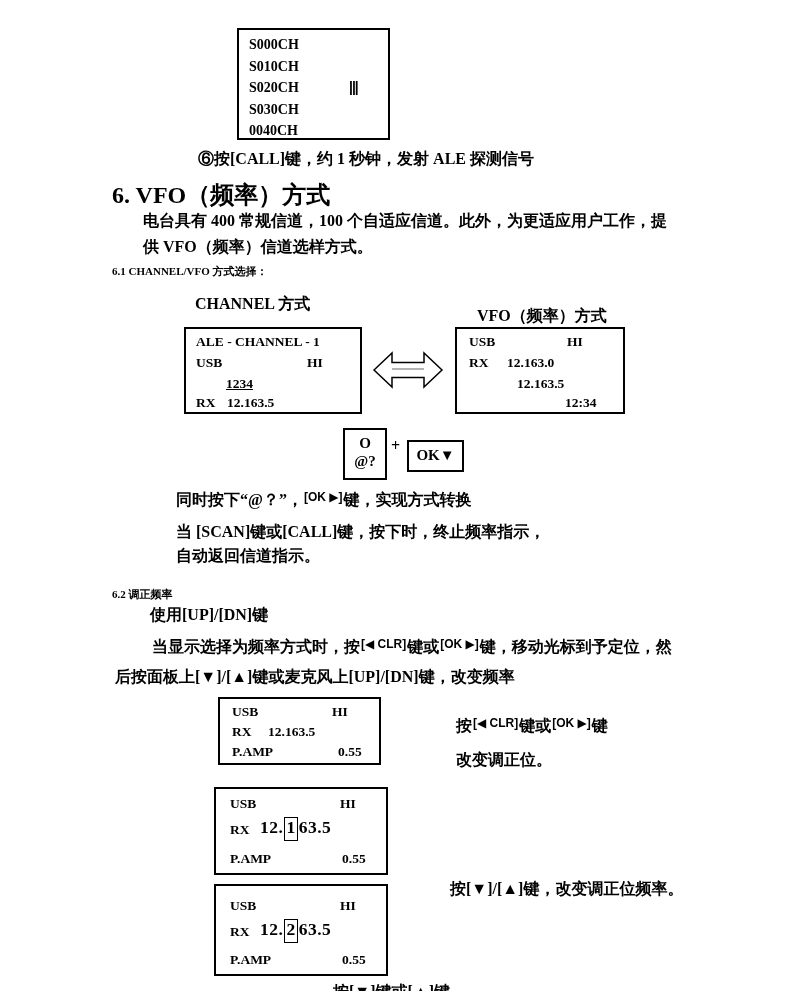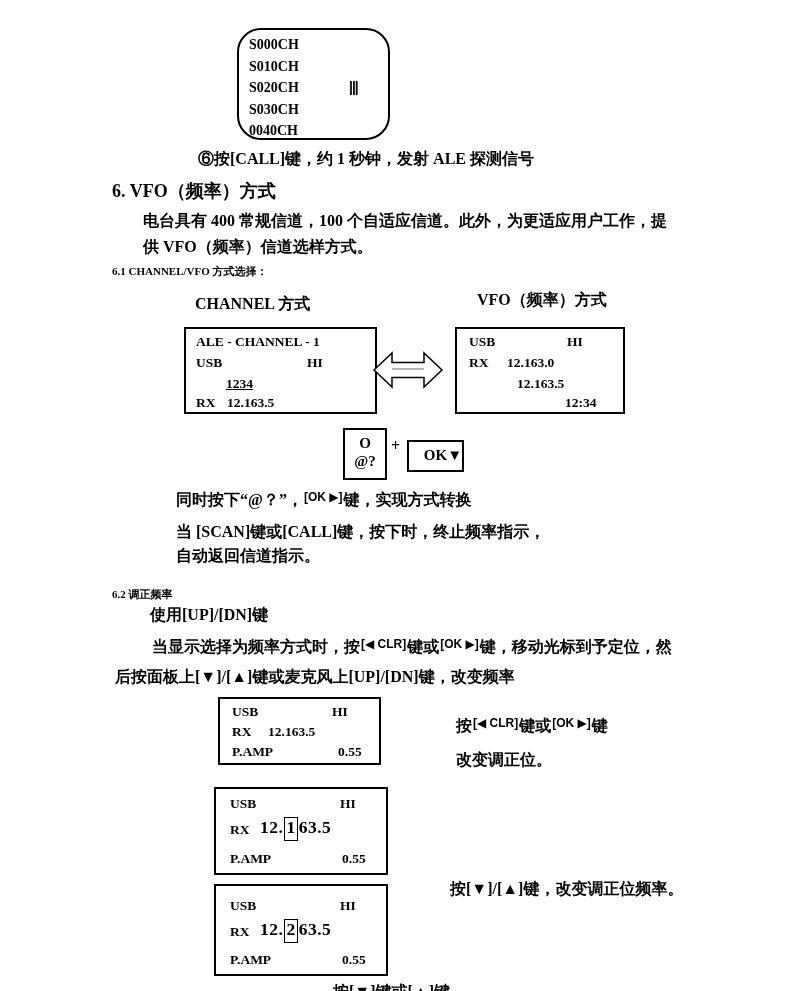--- a/index.html
+++ b/index.html
@@ -20,24 +20,24 @@
   .kbd {
     font-family:"Liberation Sans","DejaVu Sans",sans-serif;
     font-size:12px; font-weight:bold;
     position:relative; top:-4px; margin:0 1px;
   }
   .bigfreq { font-size:17.5px; font-weight:bold; letter-spacing:0.5px; }
   .cursorbox {
     display:inline-block; border:1.5px solid #000;
     padding:1px 1px 3px 1px; margin:0 1px; line-height:1;
   }
-  .h1 { font-size:18px; }
+  .h1 { font-size:24px; }
   .h2 { font-size:11px; }
   .body-text { font-size:16px; }
-  .screen-small { font-size:14px; line-height:21.5px;border-radius:24px; }
+  .screen-small { font-size:14px; line-height:21.5px; }
   .marker {
     font-family:"Liberation Sans","DejaVu Sans",sans-serif;
     letter-spacing:-1px; font-weight:bold;
   }
 </style>
 </head>
 <body>
 
 <div class="screen screen-small" style="left:237px; top:28px; width:153px; height:112px; padding:4px 0 0 10px;">
   <div style="position:relative;">
@@ -60,23 +60,23 @@
 
 <div class="abs body-text" style="left:198px; top:149px;">⑥按[CALL]键，约 1 秒钟，发射 ALE 探测信号</div>
 
 <div class="abs h1" style="left:112px; top:179px;">6. VFO（频率）方式</div>
 <div class="abs body-text" style="left:143px; top:211px;">电台具有 400 常规信道，100 个自适应信道。此外，为更适应用户工作，提</div>
 <div class="abs body-text" style="left:143px; top:237px;">供 VFO（频率）信道选样方式。</div>
 
 <div class="abs h2" style="left:112px; top:264px;">6.1 CHANNEL/VFO 方式选择：</div>
 
 <div class="abs body-text" style="left:195px; top:294px;">CHANNEL 方式</div>
-<div class="abs body-text" style="left:477px; top:290px;">VFO（频率）方式</div>
+<div class="abs body-text" style="left:477px; top:306px;">VFO（频率）方式</div>
 
-<div class="screen" style="left:184px; top:327px; width:193px; height:87px;">
+<div class="screen" style="left:184px; top:327px; width:178px; height:87px;">
   <div class="srow" style="left:10px; top:5px;">
     <span>ALE - CHANNEL - 1</span>
   </div>
   <div class="srow" style="left:0; top:26px; width:100%;">
     <span class="scol" style="left:10px;">USB</span>
     <span class="scol" style="left:121px;">HI</span>
   </div>
   <div class="srow" style="left:40px; top:47px;text-decoration:underline;">
     <span>1234</span>
   </div>
@@ -108,21 +108,21 @@
   <div class="srow" style="left:108px; top:66px;">
     <span>12:34</span>
   </div>
 </div>
 
 <div class="screen" style="left:343px; top:428px; width:44px; height:52px; text-align:center;">
   <div style="font-size:15px; margin-top:4px; line-height:1.2;">O</div>
   <div style="font-size:15px; line-height:1.2;">@?</div>
 </div>
 <div class="abs" style="left:391px; top:437px; font-size:16px;">+</div>
-<div class="screen" style="left:407px; top:440px; width:57px; height:32px; text-align:right;">
+<div class="screen" style="left:407px; top:440px; width:57px; height:32px; text-align:center;">
   <div style="font-size:15px; margin-top:5px;">OK▼</div>
 </div>
 
 <div class="abs body-text" style="left:176px; top:490px;">
   <span>同时按下“@？”，</span><span class="kbd">[OK ▶]</span><span>键，实现方式转换</span>
 </div>
 <div class="abs body-text" style="left:176px; top:522px;">当 [SCAN]键或[CALL]键，按下时，终止频率指示，</div>
 <div class="abs body-text" style="left:176px; top:546px;">自动返回信道指示。</div>
 
 <div class="abs h2" style="left:112px; top:575px;margin-top:12px;">6.2 调正频率</div>

